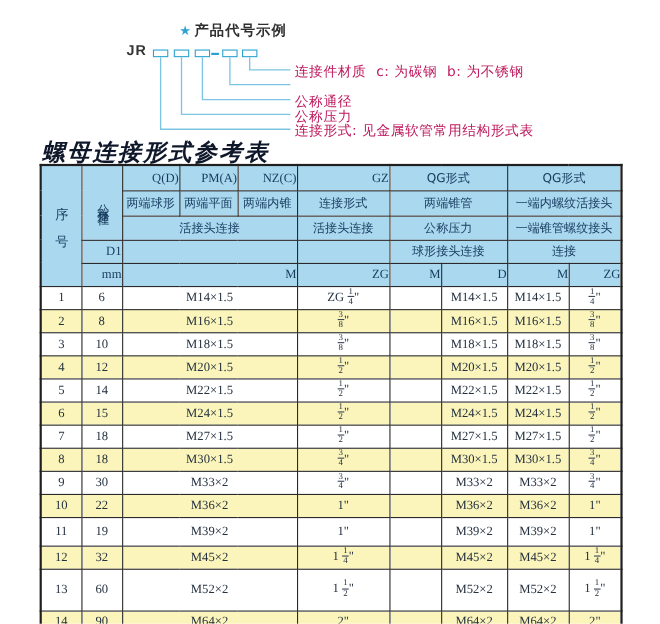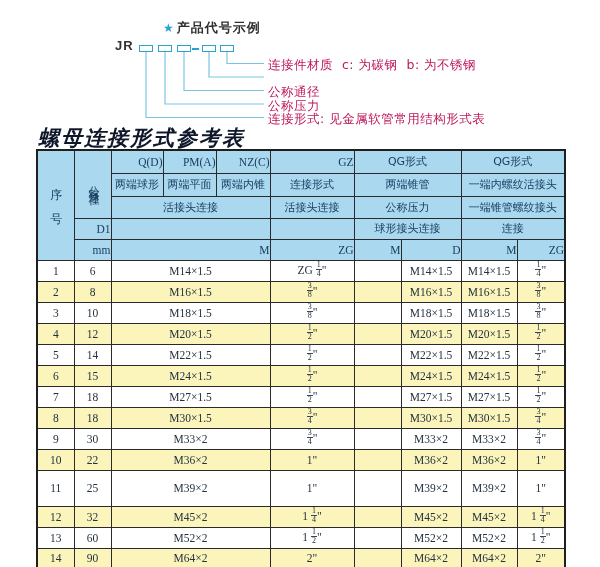--- a/index.html
+++ b/index.html
@@ -277,23 +277,23 @@
         <tr style="height:21px" class="yellow">
       <td class="lat">10</td>
       <td class="lat">22</td>
       <td class="lat" colspan="3">M36×2</td>
       <td class="lat">1"</td>
       <td class="lat"></td>
       <td class="lat">M36×2</td>
       <td class="lat">M36×2</td>
       <td class="lat">1"</td>
     </tr>
-        <tr style="height:36px">
+        <tr style="height:26px">
       <td class="lat">11</td>
-      <td class="lat">25</td>
+      <td class="lat">19</td>
       <td class="lat" colspan="3">M39×2</td>
       <td class="lat">1"</td>
       <td class="lat"></td>
       <td class="lat">M39×2</td>
       <td class="lat">M39×2</td>
       <td class="lat">1"</td>
     </tr>
         <tr style="height:21px" class="yellow">
       <td class="lat">12</td>
       <td class="lat">32</td>
@@ -303,21 +303,21 @@
               <span class="fd">4</span>
             </span>"</td>
       <td class="lat"></td>
       <td class="lat">M45×2</td>
       <td class="lat">M45×2</td>
       <td class="lat">1 <span class="frac">
               <span class="fn">1</span>
               <span class="fd">4</span>
             </span>"</td>
     </tr>
-        <tr style="height:21px">
+        <tr style="height:38px">
       <td class="lat">13</td>
       <td class="lat">60</td>
       <td class="lat" colspan="3">M52×2</td>
       <td class="lat">1 <span class="frac">
               <span class="fn">1</span>
               <span class="fd">2</span>
             </span>"</td>
       <td class="lat"></td>
       <td class="lat">M52×2</td>
       <td class="lat">M52×2</td>

